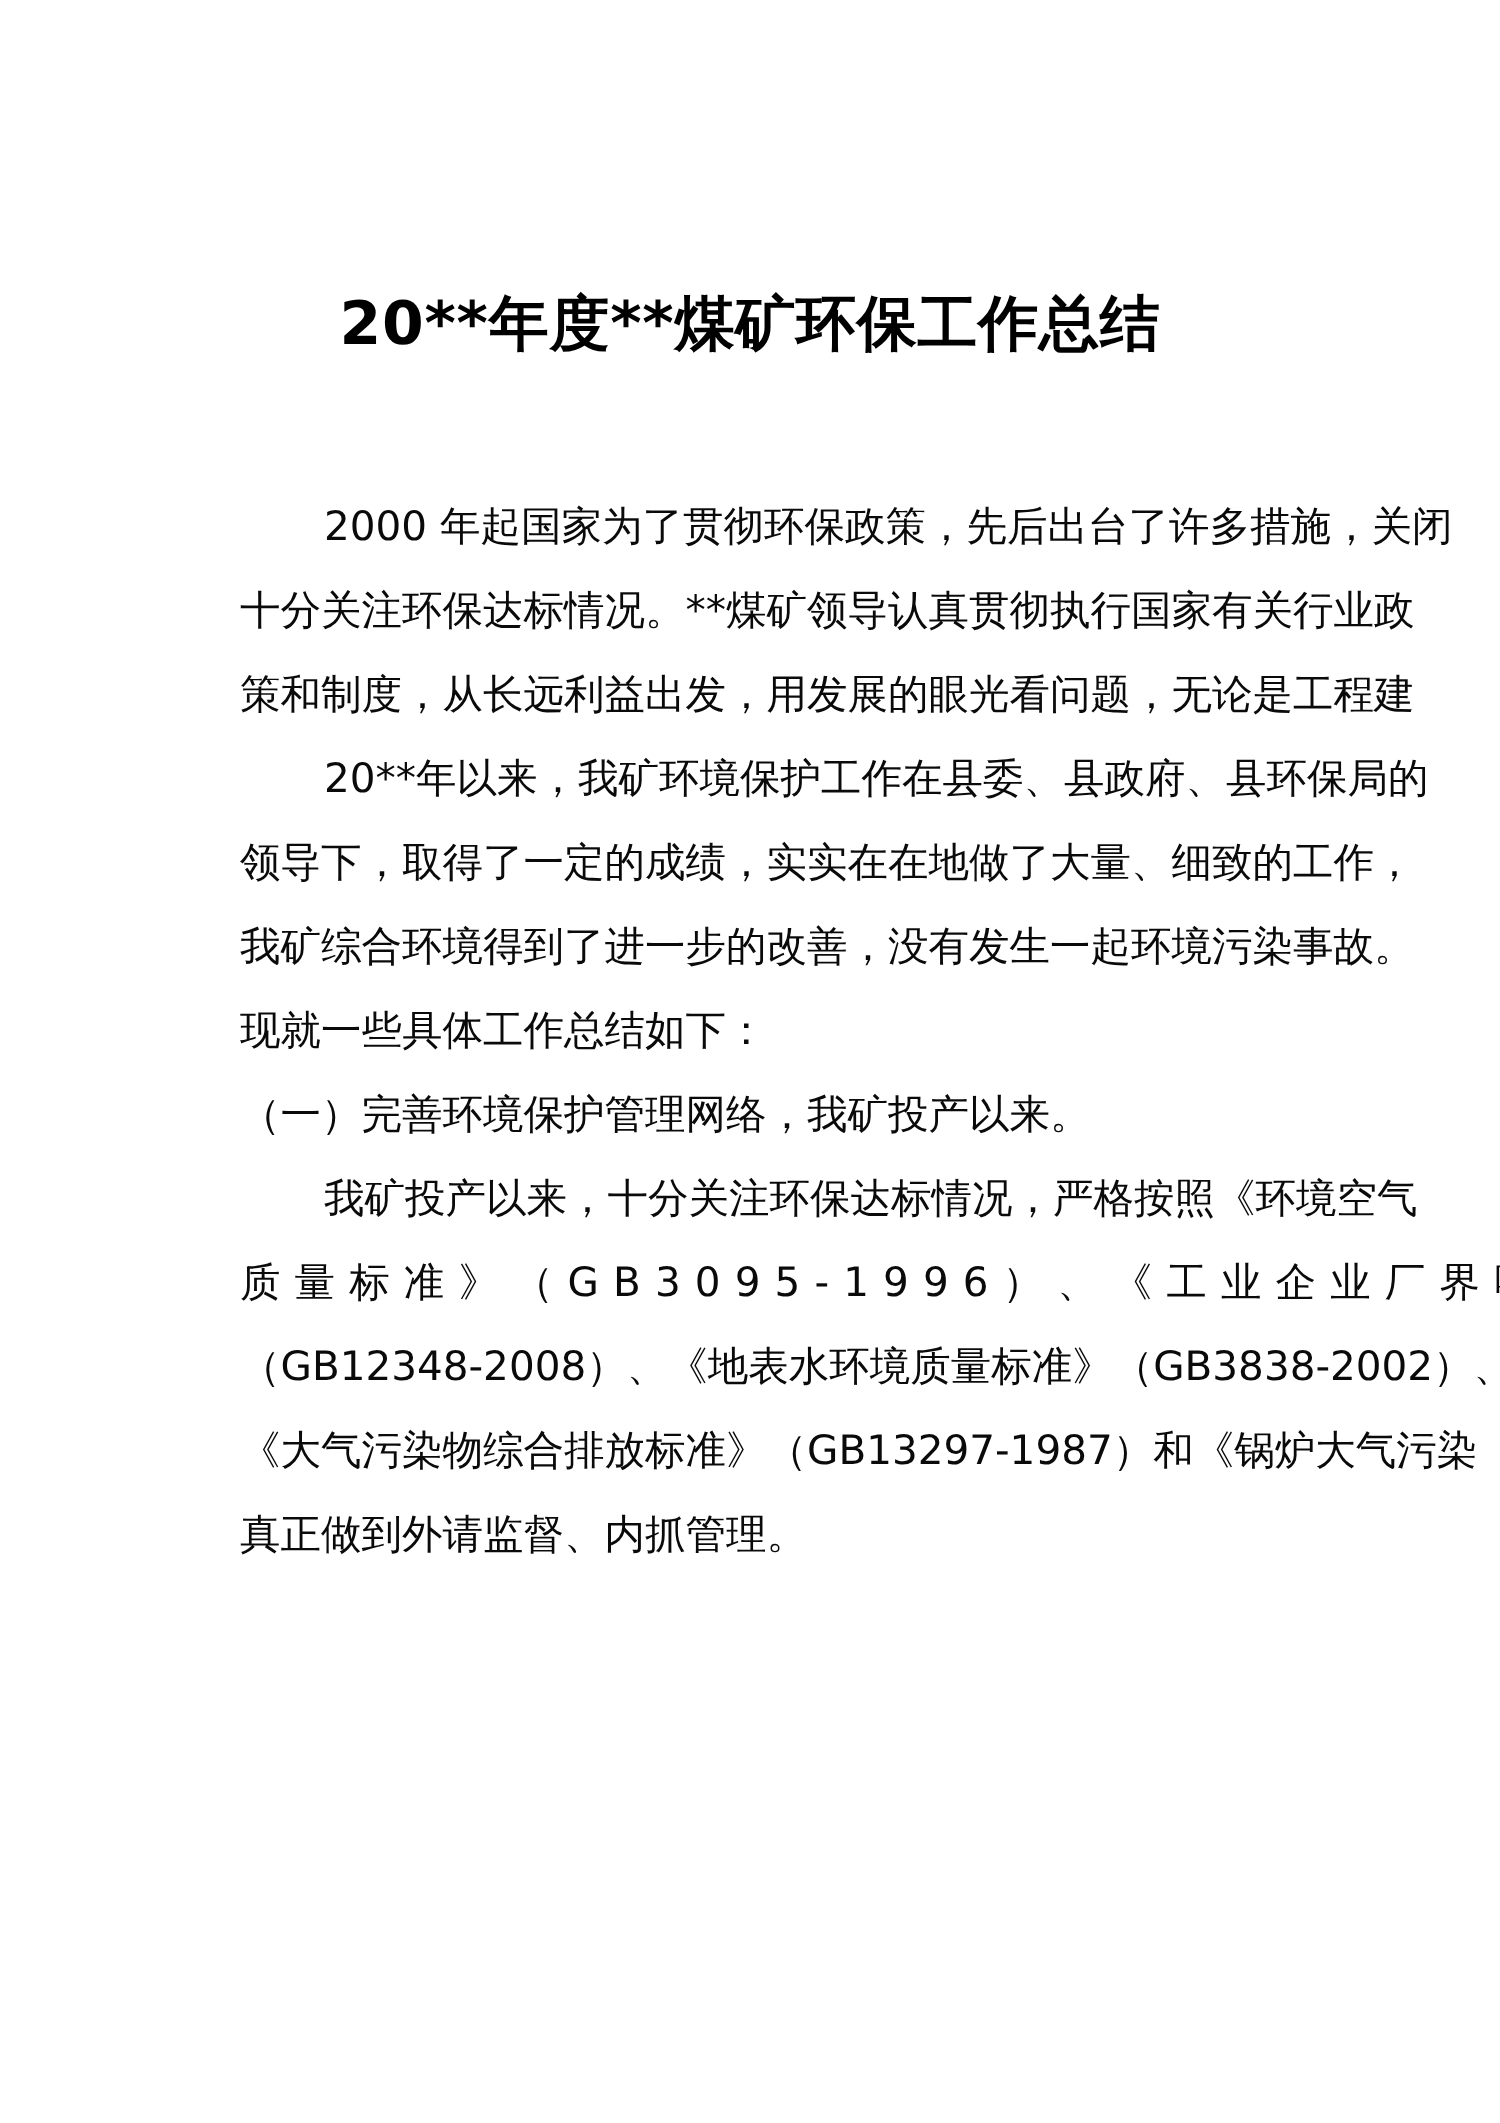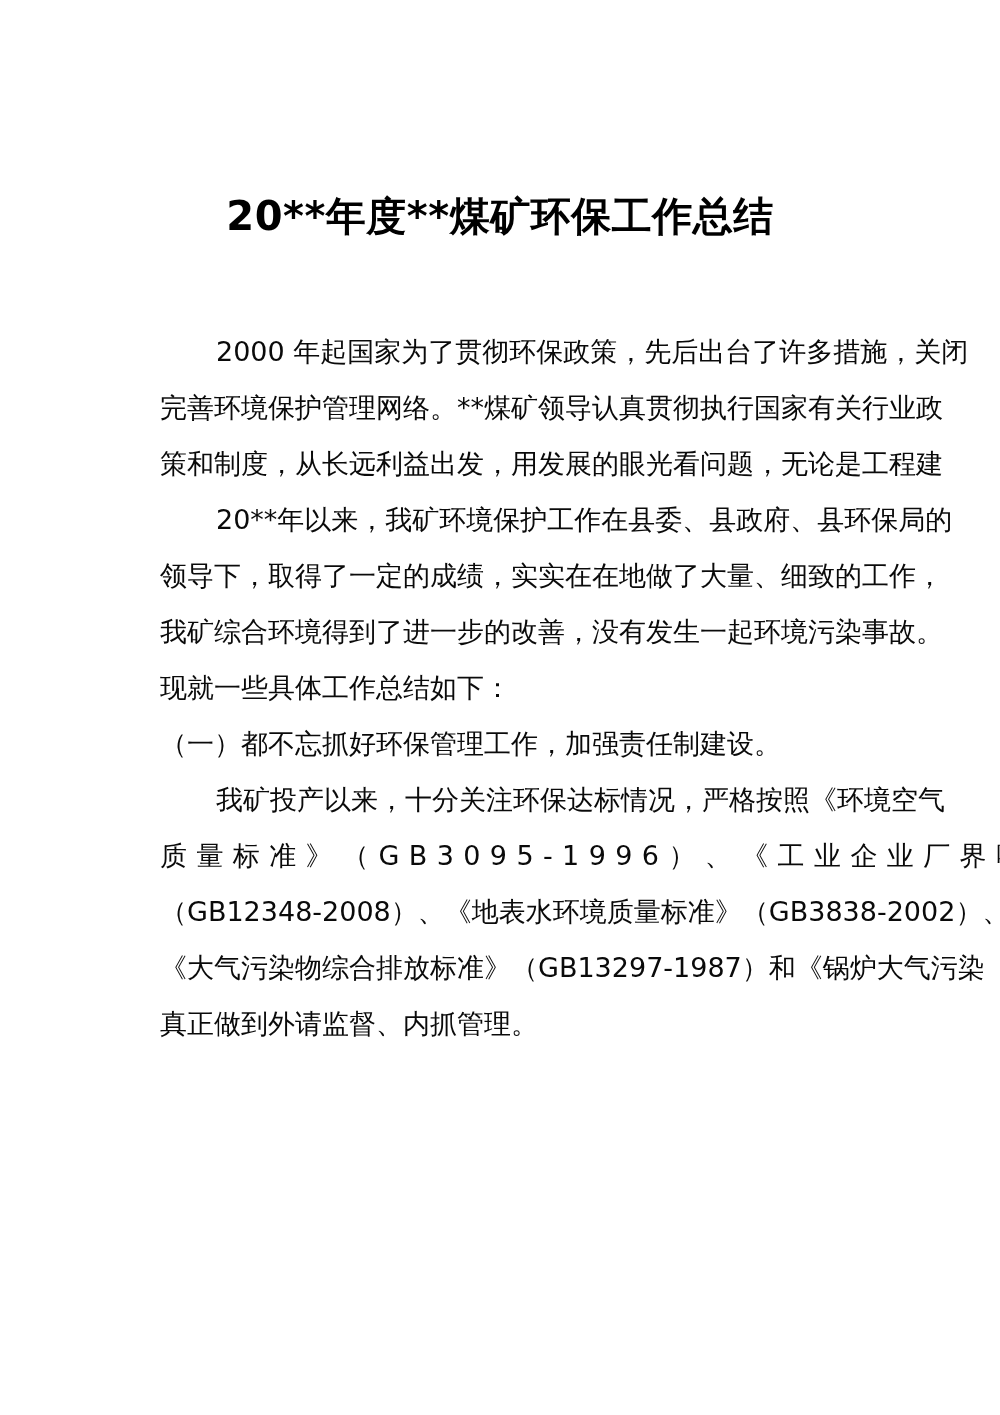--- a/index.html
+++ b/index.html
@@ -56,29 +56,29 @@
 </head>
 <body>
 
 <div class="page">
 
   <h1 class="doc-title">20**年度**煤矿环保工作总结</h1>
 
   <div class="body-block">
 
     <div class="line indent">2000 年起国家为了贯彻环保政策，先后出台了许多措施，关闭</div>
-    <div class="line">完善环境保护管理网络。**煤矿领导认真贯彻执行国家有关行业政</div>
+    <div class="line">十分关注环保达标情况。**煤矿领导认真贯彻执行国家有关行业政</div>
     <div class="line">策和制度，从长远利益出发，用发展的眼光看问题，无论是工程建</div>
 
     <div class="line indent">20**年以来，我矿环境保护工作在县委、县政府、县环保局的</div>
     <div class="line">领导下，取得了一定的成绩，实实在在地做了大量、细致的工作，</div>
     <div class="line">我矿综合环境得到了进一步的改善，没有发生一起环境污染事故。</div>
     <div class="line">现就一些具体工作总结如下：</div>
 
-    <div class="line">（一）都不忘抓好环保管理工作，加强责任制建设。</div>
+    <div class="line">（一）完善环境保护管理网络，我矿投产以来。</div>
 
     <div class="line indent">我矿投产以来，十分关注环保达标情况，严格按照《环境空气</div>
     <div class="line just-a">质量标准》（GB3095-1996）、《工业企业厂界噪声标准》</div>
     <div class="line">（GB12348-2008）、《地表水环境质量标准》（GB3838-2002）、</div>
     <div class="line">《大气污染物综合排放标准》（GB13297-1987）和《锅炉大气污染</div>
     <div class="line">真正做到外请监督、内抓管理。</div>
 
 
   </div>
 </div>

